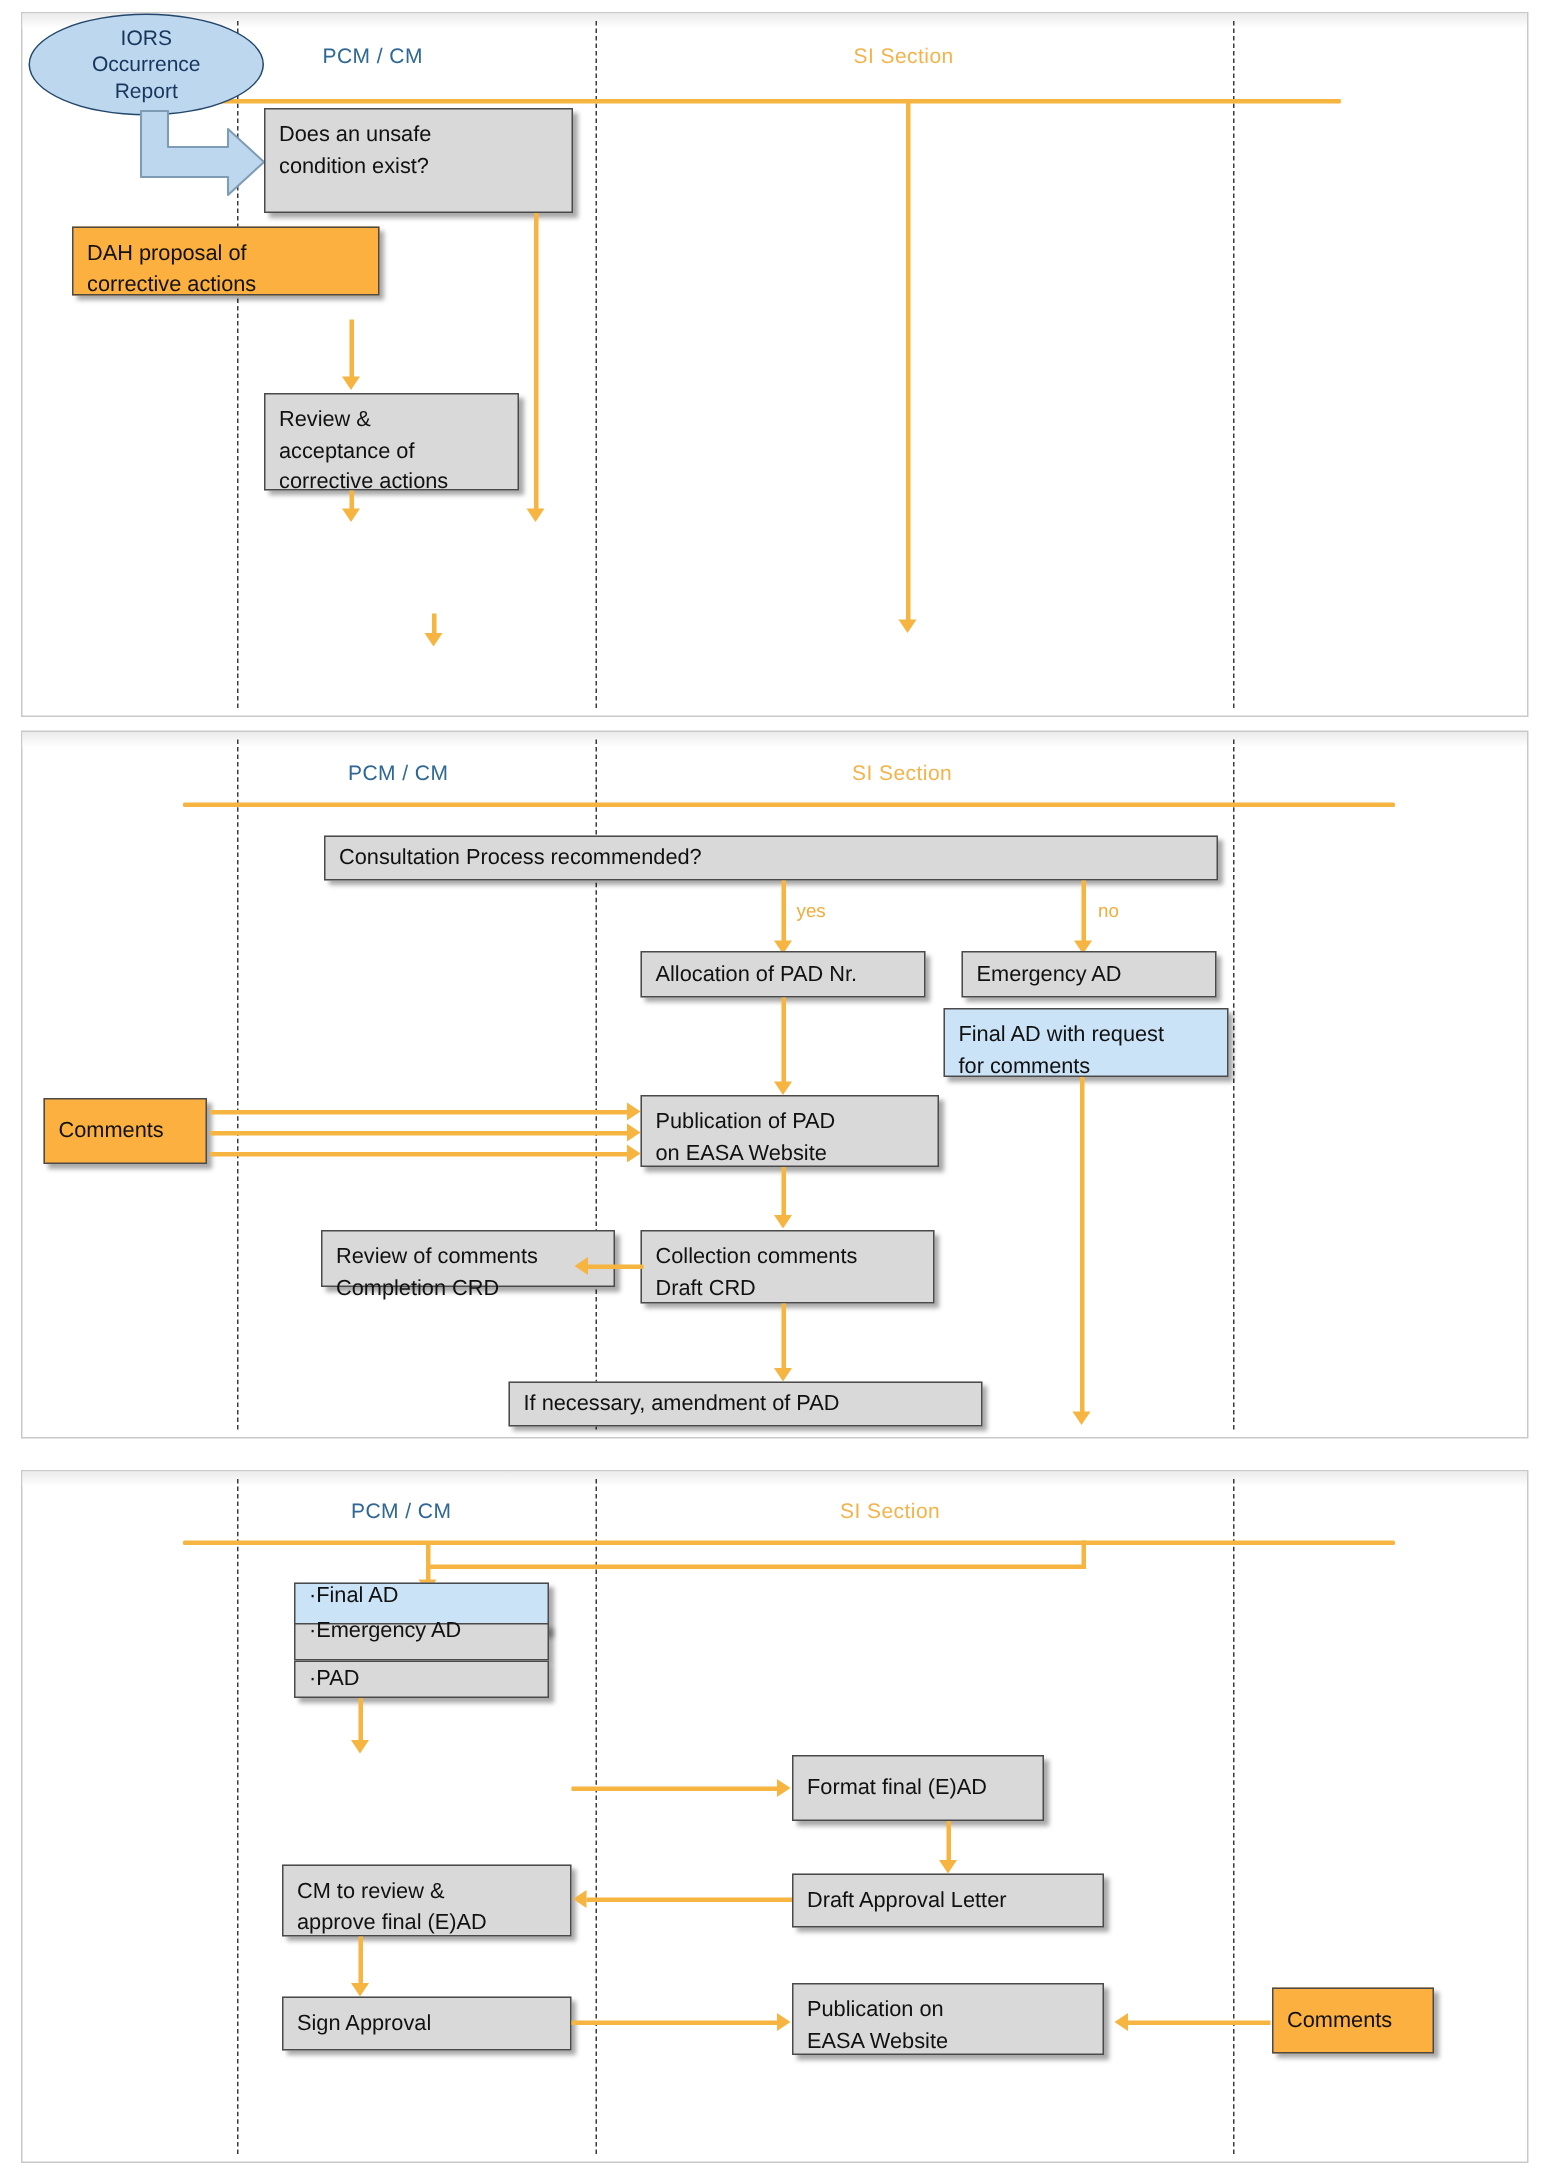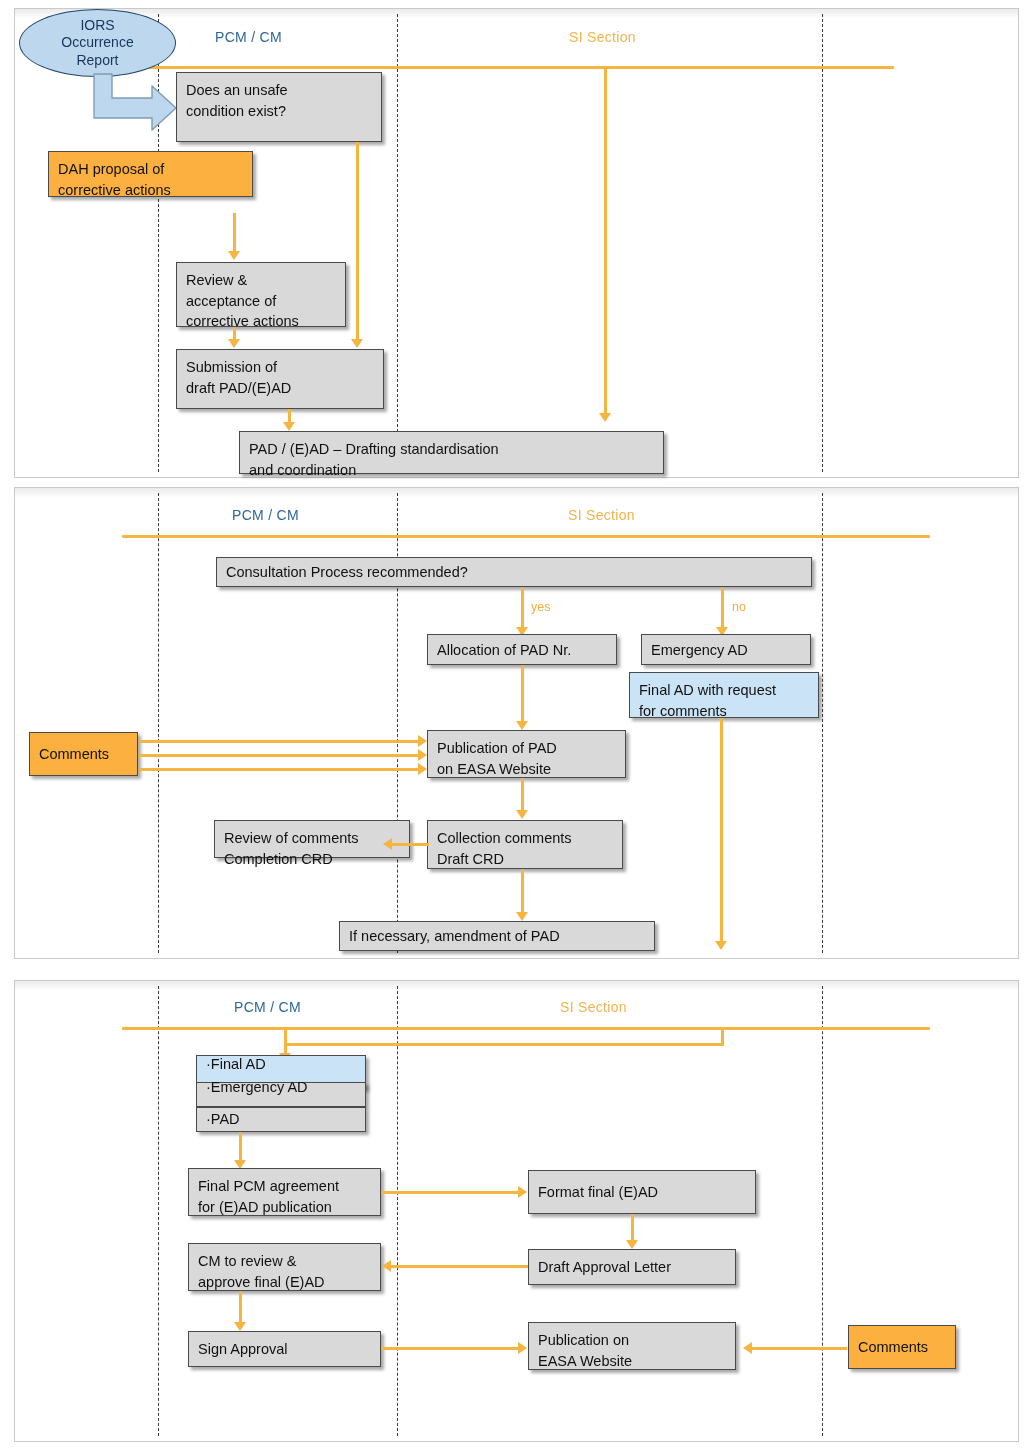--- a/index.html
+++ b/index.html
@@ -132,35 +132,27 @@
 
   <div class="box" style="left:176px;top:262px;width:170px;height:65px;">
     <div>Review &amp;</div>
     <div>acceptance of</div>
     <div>corrective actions</div>
   </div>
 
   <div class="vline" style="left:233px;top:327px;height:14px;"></div>
   <div class="arrow-down" style="left:228px;top:339px;"></div>
 
-  <div class="box" style="left:176px;top:349px;width:208px;height:60px;">
-    <div>Submission of</div>
-    <div>draft PAD/(E)AD</div>
-  </div>
 
   <div class="vline" style="left:288px;top:409px;height:15px;"></div>
   <div class="arrow-down" style="left:283px;top:422px;"></div>
 
   <div class="vline" style="left:604px;top:67px;height:348px;"></div>
   <div class="arrow-down" style="left:599px;top:413px;"></div>
 
-  <div class="box" style="left:239px;top:431px;width:425px;height:43px;">
-    <div>PAD / (E)AD – Drafting standardisation</div>
-    <div>and coordination</div>
-  </div>
 
   <div class="panel" id="panel2"></div>
 
   <div class="lane-div" style="left:158px;top:493px;height:460px;"></div>
   <div class="lane-div" style="left:397px;top:493px;height:460px;"></div>
   <div class="lane-div" style="left:822px;top:493px;height:460px;"></div>
 
   <div class="lane-title lane-pcm" style="left:232px;top:507px;">PCM / CM</div>
   <div class="lane-title lane-si" style="left:568px;top:507px;">SI Section</div>
 
@@ -258,29 +250,25 @@
   <div class="box center" style="left:196px;top:1082px;width:170px;height:25px;padding-top:3px;padding-bottom:17px;">
     <div>·Emergency AD</div>
   </div>
   <div class="box center" style="left:196px;top:1107px;width:170px;height:25px;padding-top:3px;padding-bottom:3px;">
     <div>·PAD</div>
   </div>
 
   <div class="vline" style="left:239px;top:1132px;height:30px;"></div>
   <div class="arrow-down" style="left:234px;top:1160px;"></div>
 
-  <div class="box" style="left:188px;top:1168px;width:193px;height:48px;">
-    <div>Final PCM agreement</div>
-    <div>for (E)AD publication</div>
-  </div>
 
   <div class="hline" style="left:381px;top:1191px;width:139px;"></div>
   <div class="arrow-right" style="left:518px;top:1186px;"></div>
 
-  <div class="box center" style="left:528px;top:1170px;width:228px;height:44px;">
+  <div class="box center" style="left:528px;top:1170px;width:168px;height:44px;">
     <div>Format final (E)AD</div>
   </div>
 
   <div class="vline" style="left:631px;top:1214px;height:28px;"></div>
   <div class="arrow-down" style="left:626px;top:1240px;"></div>
 
   <div class="box center" style="left:528px;top:1249px;width:208px;height:36px;">
     <div>Draft Approval Letter</div>
   </div>
 

